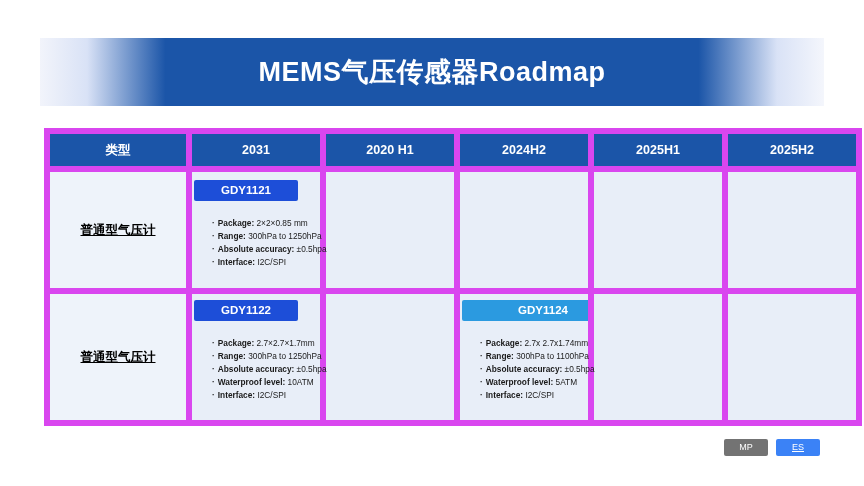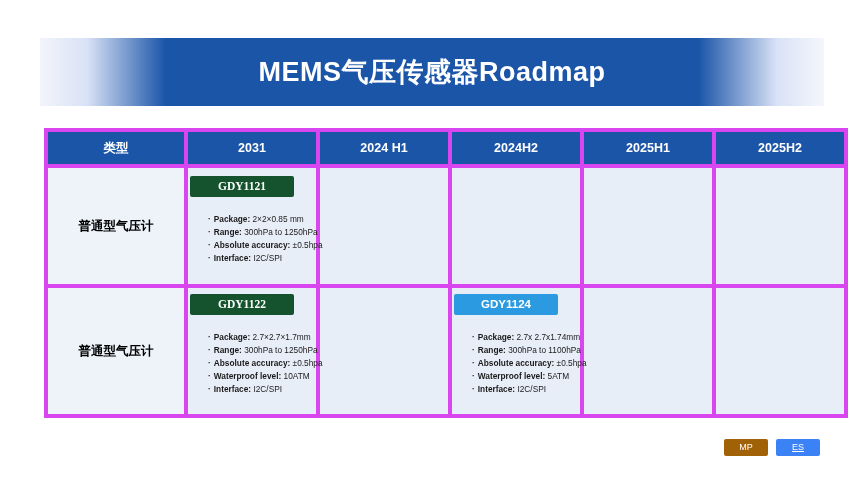--- a/index.html
+++ b/index.html
@@ -46,21 +46,21 @@
   .roadmap-table {
     position: absolute;
     left: 44px;
     top: 128px;
     width: 776px;
     border-collapse: collapse;
     table-layout: fixed;
   }
   .roadmap-table th,
   .roadmap-table td {
-    border: 4px solid #d946ef;
+    border: 6px solid #d946ef;
     padding: 0;
     vertical-align: middle;
   }
   .roadmap-table thead th {
     background: #1b55a8;
     color: #ffffff;
     font-size: 12.5px;
     font-weight: bold;
     height: 32px;
     text-align: center;
@@ -74,41 +74,42 @@
   }
   .row-body.row-2 td {
     height: 126px;
   }
   .cell-type {
     background: #eef3fa !important;
     text-align: center;
     font-size: 12.5px;
     font-weight: bold;
     color: #000000;
+    text-decoration: underline;
   }
   .cell-content {
     padding: 10px 10px 8px 14px;
     vertical-align: top;
   }
 
   
   .chip {
     display: block;
     width: 104px;
     height: 21px;
     line-height: 21px;
     text-align: center;
     color: #ffffff;
     font-size: 11.5px;
     font-weight: bold;
     border-radius: 2px;
     margin: 4px 0 8px 2px;
   }
-  .chip.mp { background: #14532d; font-family: Liberation Serif, serif; }
-  .chip.es { background: #2b9ae0; }
+  .chip.mp { background: #1d4ed8; }
+  .chip.es { background: #2b9ae0; padding-left: 29px; }
 
   .spec-list {
     list-style: none;
     margin: 16px;
     padding: 0 0 0 4px;
   }
   .spec-list li {
     font-size: 8.3px;
     color: #1a1a1a;
     line-height: 13px;
@@ -133,36 +134,36 @@
   }
   .legend-item {
     width: 44px;
     height: 17px;
     line-height: 17px;
     text-align: center;
     color: #ffffff;
     font-size: 9px;
     border-radius: 2px;
   }
-  .legend-item.mp { background: #a16207; }
+  .legend-item.mp { background: #737373; }
   .legend-item.es { background: #3b82f6; text-decoration: underline; }
 </style>
 </head>
 <body>
 
 <div class="title-banner">
   <span class="title-text">MEMS气压传感器Roadmap</span>
 </div>
 
 <table class="roadmap-table">
   <thead>
     <tr>
       <th class="col-type">类型</th>
       <th class="col-period">2031</th>
-      <th class="col-period">2024 H1</th>
+      <th class="col-period">2020 H1</th>
       <th class="col-period">2024H2</th>
       <th class="col-period">2025H1</th>
       <th class="col-period">2025H2</th>
     </tr>
   </thead>
   <tbody>
 
     <tr class="row-body row-1">
       <td class="cell-type">普通型气压计</td>
       <td class="cell-content">

